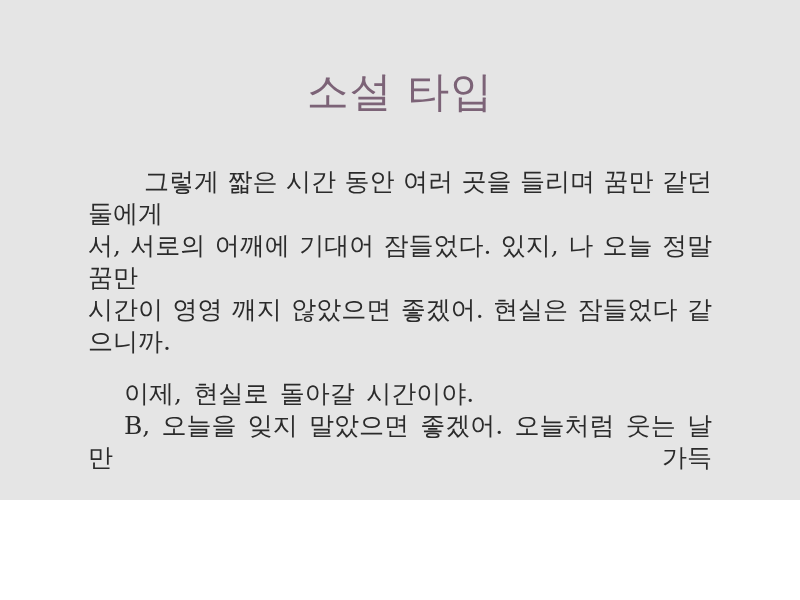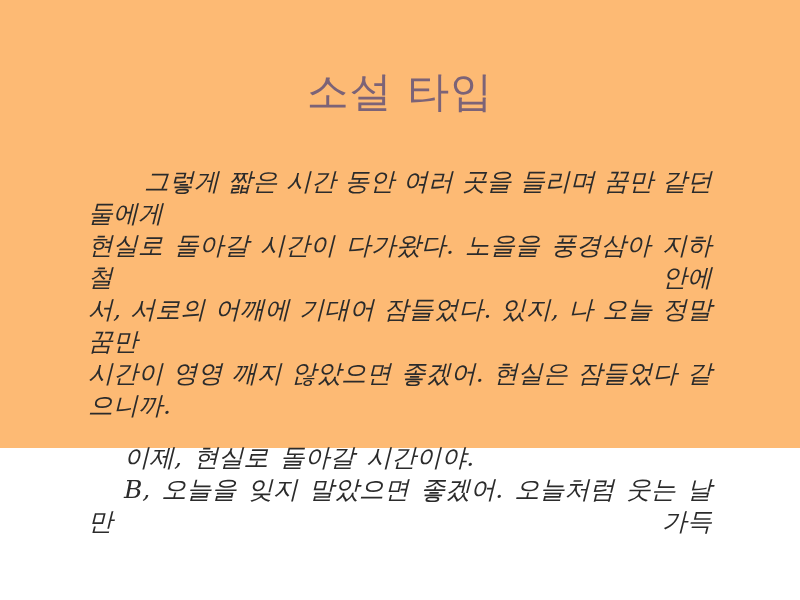--- a/index.html
+++ b/index.html
@@ -5,22 +5,22 @@
   * { margin: 0; padding: 0; box-sizing: border-box; }
   html, body { width: 800px; height: 600px; }
   body {
     background: #ffffff;
     font-family: "DejaVu Serif", "Liberation Serif", serif;
     overflow: hidden;
   }
   .page {
     position: relative;
     width: 800px;
-    height: 448px;
-    background: #fdba74;
+    height: 500px;
+    background: #e5e5e5;
   }
   .title {
     position: absolute;
     top: 68px;
     left: 0;
     right: 0;
     text-align: center;
     font-size: 42px;
     font-weight: normal;
     letter-spacing: 1px;
@@ -32,21 +32,20 @@
     top: 166px;
     left: 88px;
     width: 624px;
     font-size: 25px;
     line-height: 32px;
     color: #2b2b2b;
   }
   .line {
     width: 100%;
     white-space: nowrap;
-    font-style: italic;
   }
   .line.justify {
     white-space: normal;
     text-align: justify;
     text-align-last: justify;
   }
   .indent-first { text-indent: 56px; }
   .indent { text-indent: 36px; }
   .para2 { margin-top: 20px; }
   .loose { word-spacing: 0.14em; }
@@ -55,21 +54,20 @@
 <body>
 
 <div class="page">
 
   <h1 class="title">소설 타입</h1>
 
   <div class="content">
 
     <div class="paragraph">
       <div class="line justify indent-first">그렇게 짧은 시간 동안 여러 곳을 들리며 꿈만 같던 둘에게</div>
-      <div class="line justify">현실로 돌아갈 시간이 다가왔다. 노을을 풍경삼아 지하철 안에</div>
       <div class="line justify">서, 서로의 어깨에 기대어 잠들었다. 있지, 나 오늘 정말 꿈만</div>
       <div class="line justify">시간이 영영 깨지 않았으면 좋겠어. 현실은 잠들었다 같으니까.</div>
     </div>
 
     <div class="paragraph para2">
       <div class="line indent loose">이제, 현실로 돌아갈 시간이야.</div>
     </div>
 
     <div class="paragraph">
       <div class="line justify indent">B, 오늘을 잊지 말았으면 좋겠어. 오늘처럼 웃는 날만 가득</div>

